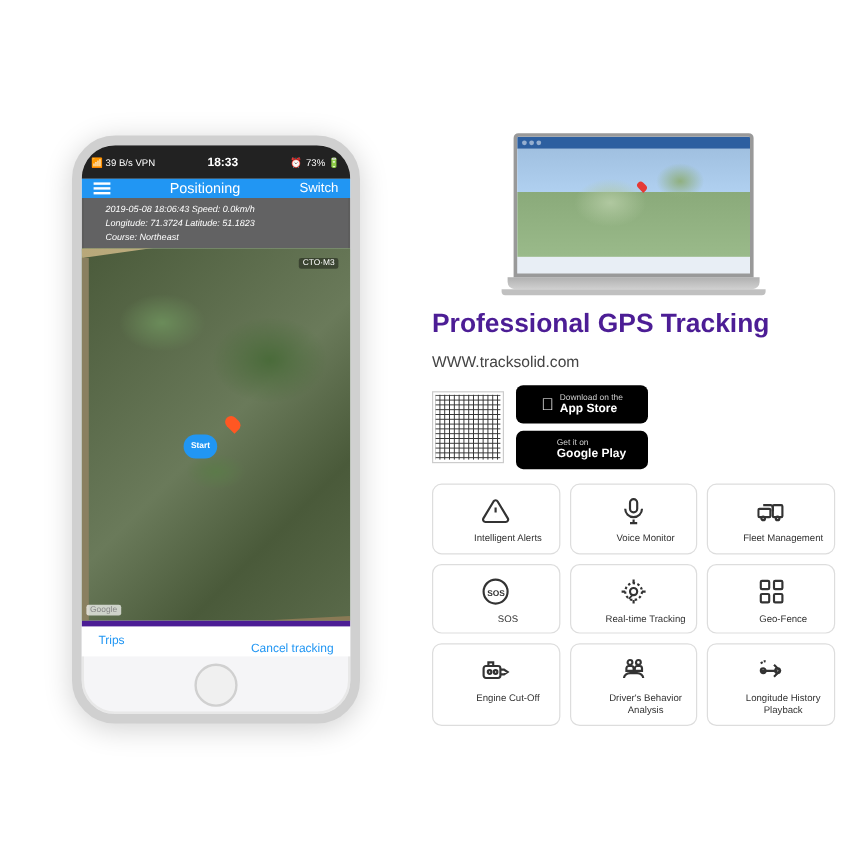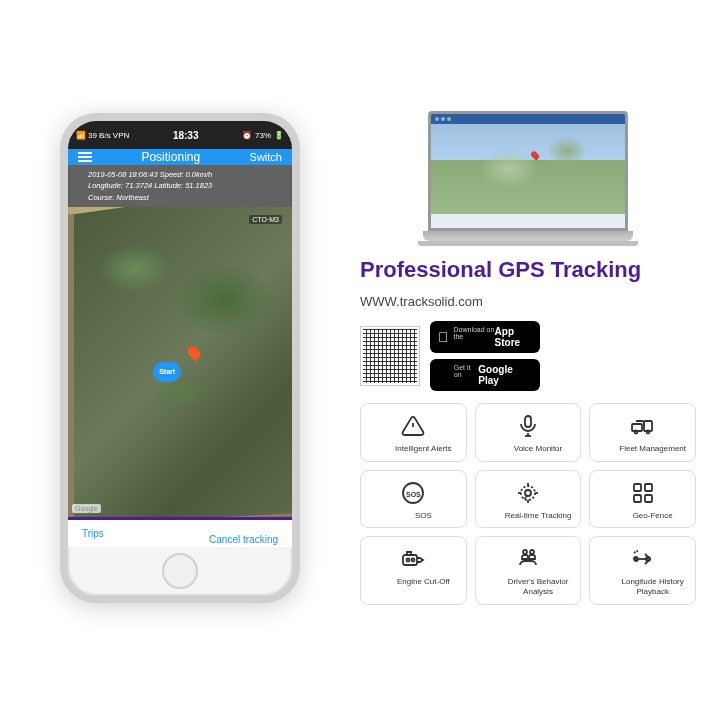--- a/index.html
+++ b/index.html
@@ -181,21 +181,21 @@
       border-radius: 2px;
     }
 
     .phone-bottom-bar {
       height: 30px;
       background: #fff;
       display: flex;
       align-items: center;
       justify-content: space-between;
       padding: 0 14px;
-      border-top: 3px solid #4c1d95;
+      border-top: 5px solid #4c1d95;
       flex-shrink: 0;
     }
     .phone-bottom-bar .trip-btn { color: #2196f3; font-size: 10px; }
     .phone-bottom-bar .cancel-btn { color: #2196f3; font-size: 10px; margin-top: 12px; }
 
     .phone-home-btn {
       width: 36px;
       height: 36px;
       border-radius: 50%;
       border: 2px solid #d0d0d0;
@@ -332,21 +332,21 @@
       border-radius: 6px;
       display: flex;
       align-items: center;
       justify-content: center;
       gap: 5px;
       padding: 4px 8px;
       cursor: pointer;
     }
     .store-btn-text {
       display: flex;
-      flex-direction: row;
+      flex-direction: column;
     }
     .store-btn-small { font-size: 7px; color: #ccc; }
     .store-btn-big { font-size: 10px; color: #fff; font-weight: bold; }
     .apple-icon { font-size: 14px; color: #fff; }
 
     
     .feature-grid {
       display: grid;
       grid-template-columns: repeat(3, 1fr);
       gap: 8px;

